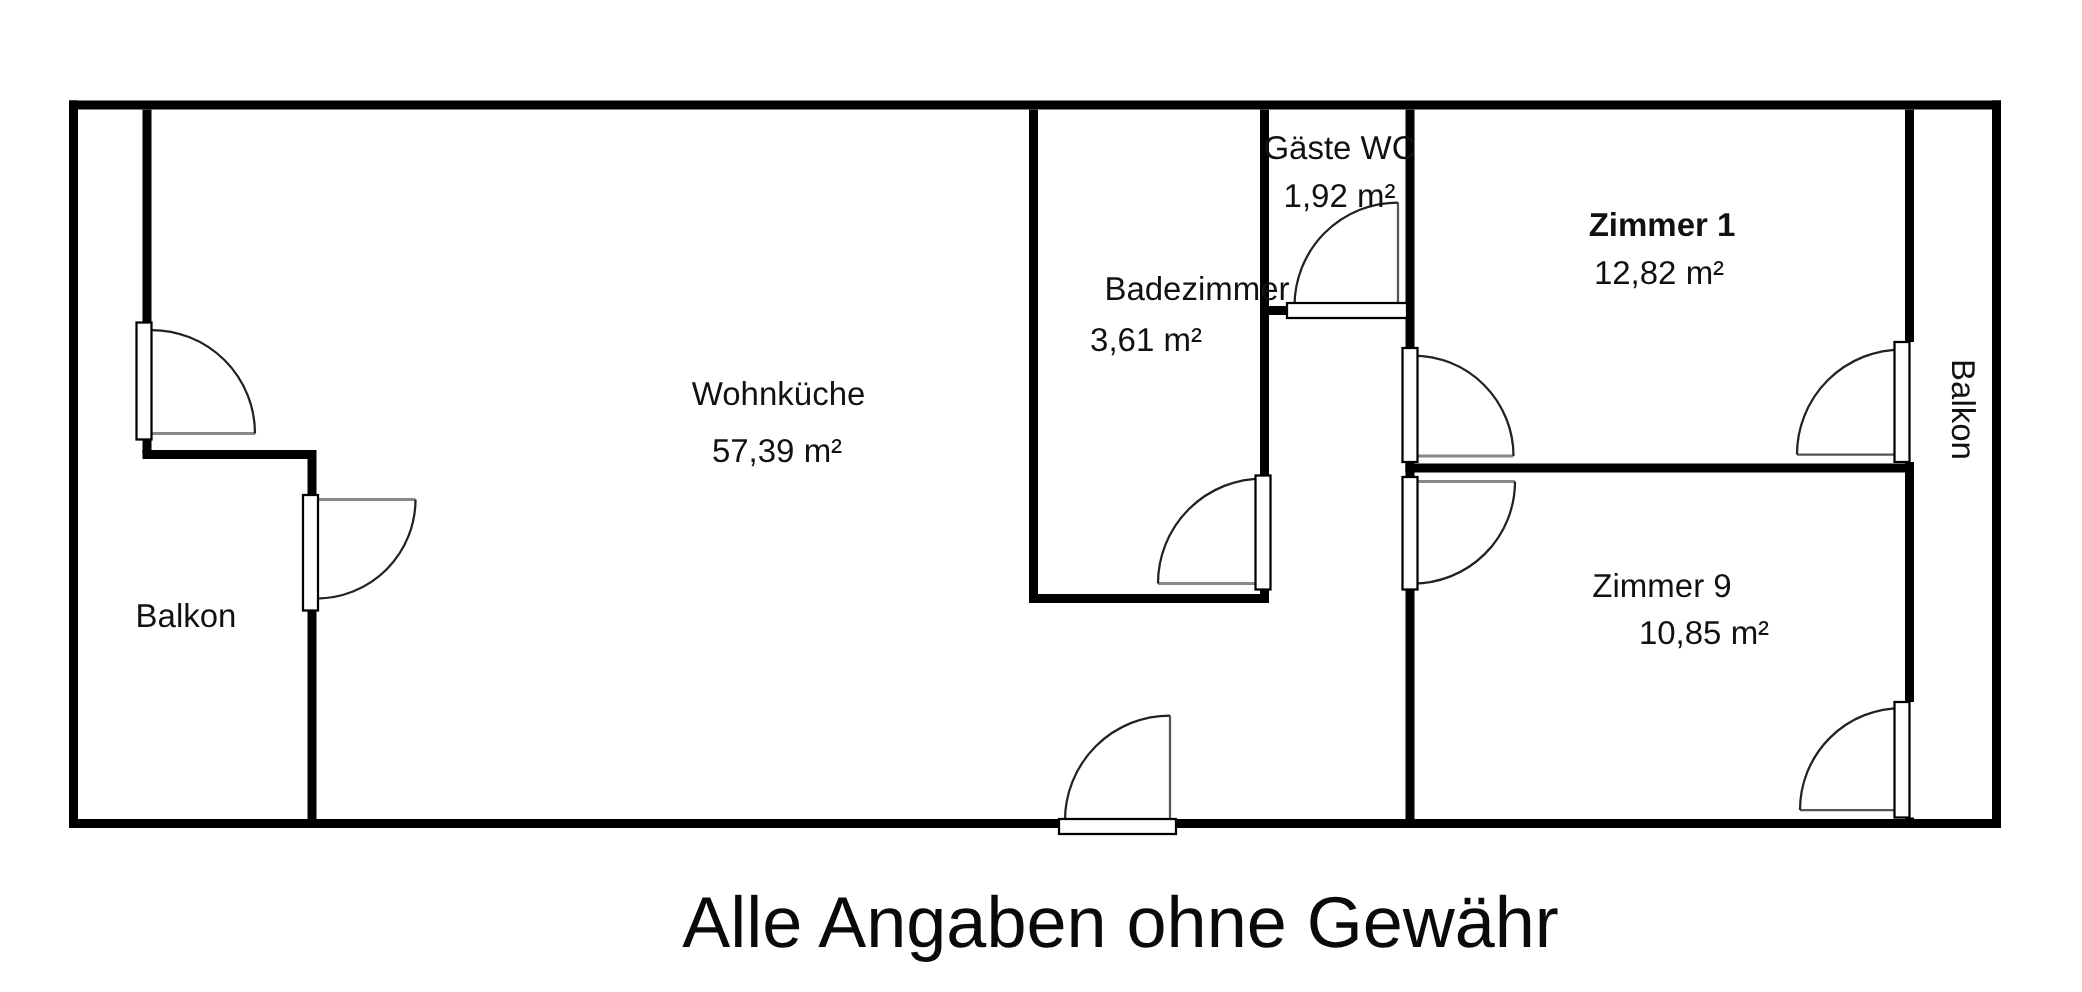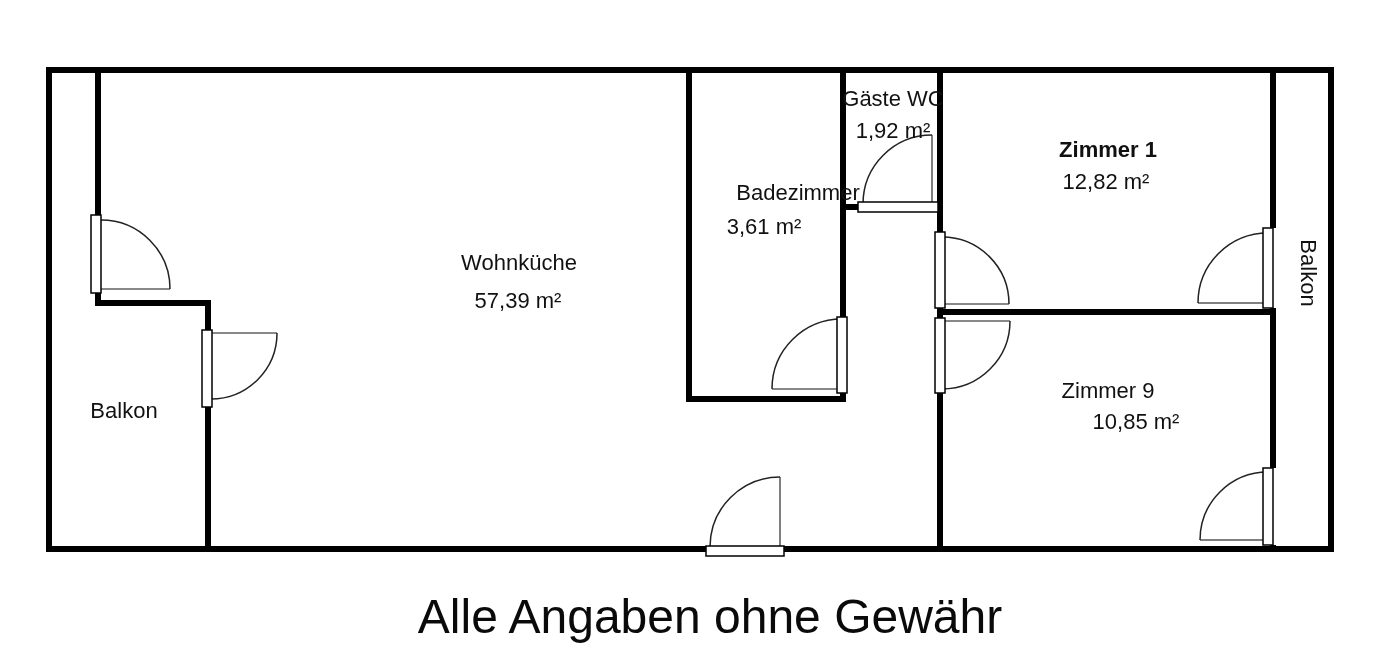--- a/index.html
+++ b/index.html
@@ -133,15 +133,15 @@
 
   <div class="room-label" style="left:1108px; top:150px;font-weight:bold;">Zimmer 1</div>
   <div class="room-label" style="left:1106px; top:182px;">12,82 m²</div>
 
   <div class="room-label" style="left:1108px; top:391px;">Zimmer 9</div>
   <div class="room-label" style="left:1108px; top:422px;margin-left:28px;">10,85 m²</div>
 
   <div class="room-label" style="left:124px; top:411px;">Balkon</div>
   <div class="room-label rotated" style="left:1308px; top:273px;">Balkon</div>
 
-  <div class="footer-text" style="left:710px; top:616px;">Alle Angaben ohne Gewähr</div>
+  <div class="footer-text" style="left:747px; top:616px;">Alle Angaben ohne Gewähr</div>
 
 </div>
 
 </body></html>

